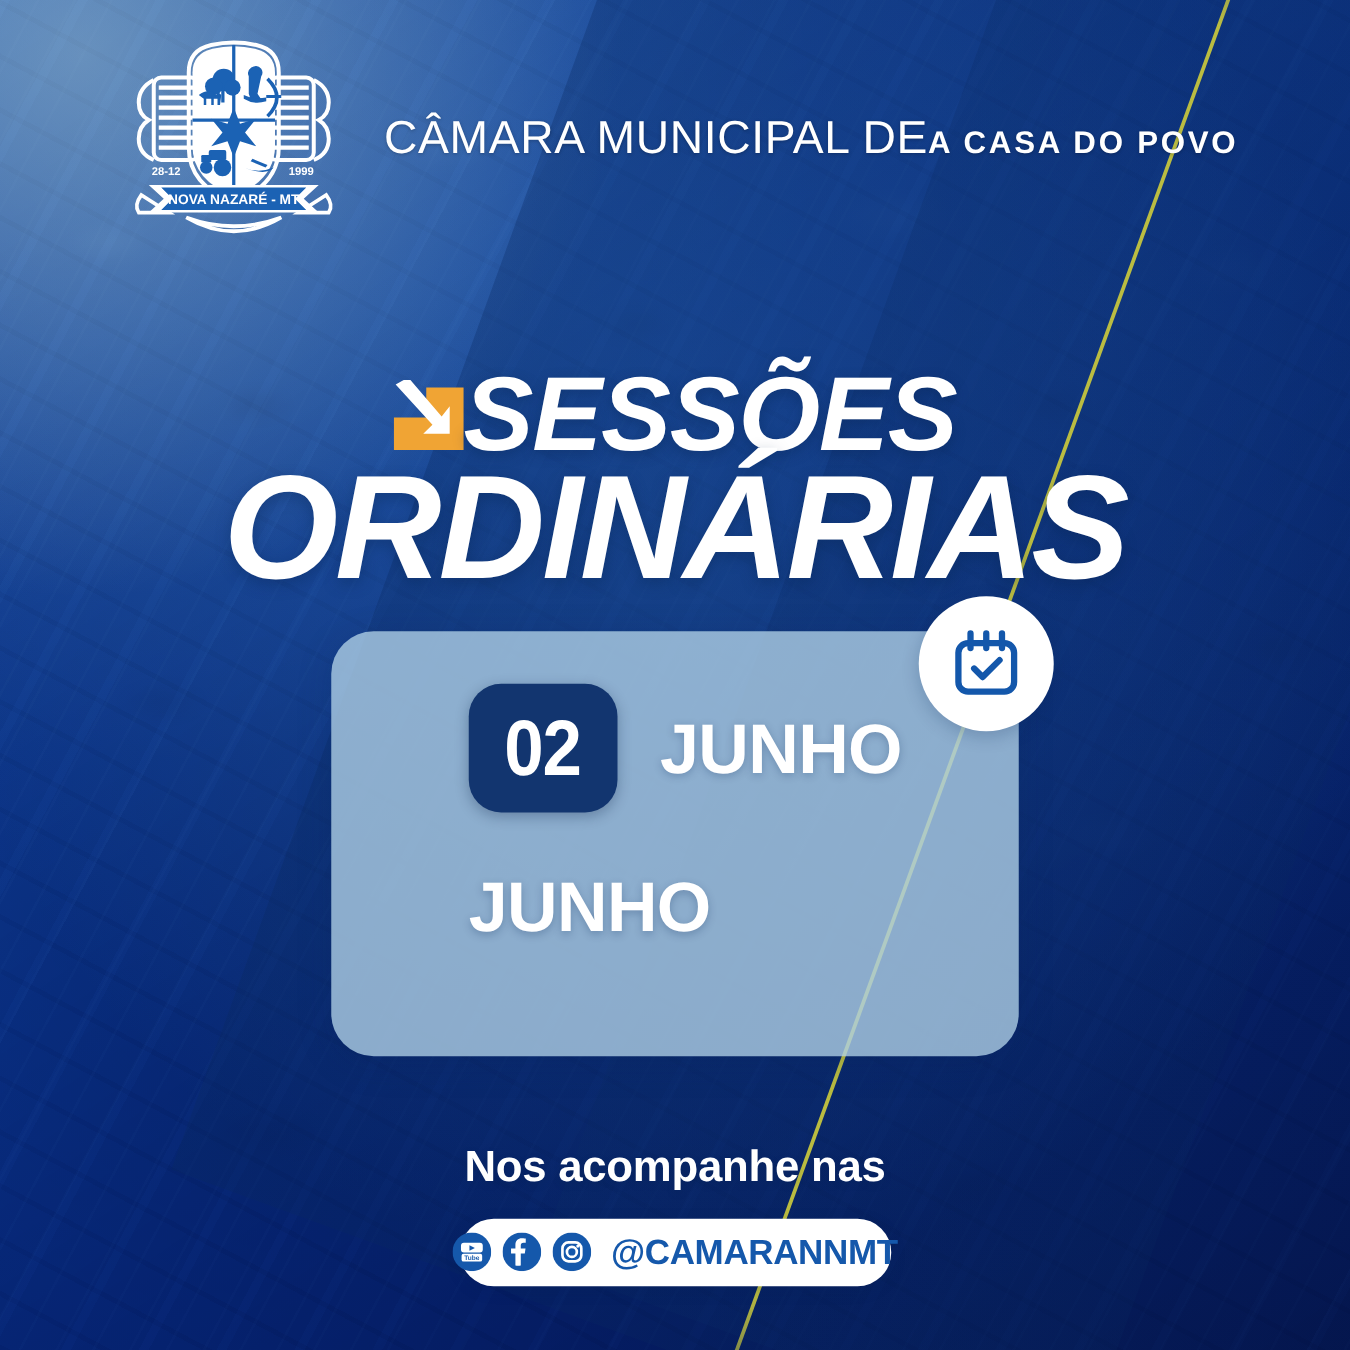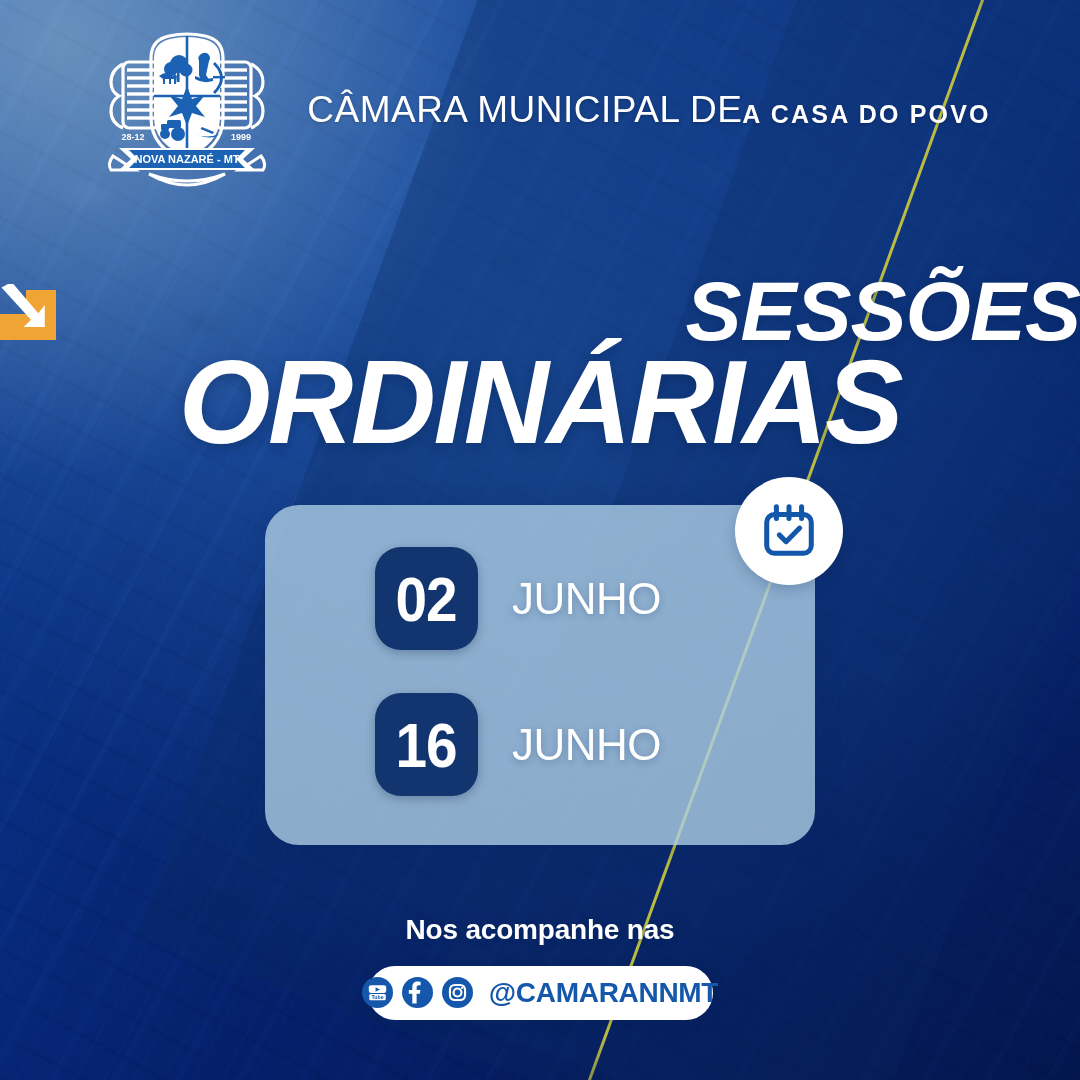--- a/index.html
+++ b/index.html
@@ -100,21 +100,21 @@
     color:#fff;font-size:62px;font-weight:bold;letter-spacing:-.5px;margin-top:4px;
     text-shadow:0 2px 5px rgba(0,0,0,.28);
   }
   .h-line3{
     color:#fff;font-size:25px;font-weight:bold;letter-spacing:2.2px;margin-top:10px;
     text-shadow:0 1px 3px rgba(0,0,0,.25);
   }
 
   
   .title-block{position:absolute;top:272px;left:0;width:1080px;}
-  .title-row1{display:flex;align-items:center;justify-content:space-between;}
+  .title-row1{display:flex;align-items:center;justify-content:center;margin-top:20px;}
   .arrow-mark{width:56px;height:56px;flex:0 0 auto;}
   .title-sessoes{
     color:#fff;font-size:84px;font-weight:bold;font-style:italic;
     letter-spacing:-1px;line-height:.95;
     text-shadow:0 3px 10px rgba(6,34,78,.35);
   }
   .title-ordinarias{
     text-align:center;color:#fff;
     font-size:118px;font-weight:bold;font-style:italic;
     letter-spacing:-2.5px;line-height:.92;margin-top:-4px;
@@ -127,43 +127,43 @@
     background:rgba(173,205,227,.80);
     border-radius:34px;
     box-shadow:0 6px 28px rgba(8,36,84,.18);
   }
   .date-row{
     position:absolute;left:110px;display:flex;align-items:center;gap:34px;
   }
   .date-row.r1{top:42px;}
   .date-row.r2{top:188px;}
   .day-badge{
-    width:103px;height:103px;border-radius:26px;background:#12356f;
+    width:119px;height:103px;border-radius:26px;background:#12356f;
     display:flex;align-items:center;justify-content:center;
     box-shadow:0 3px 10px rgba(6,26,62,.28);
   }
   .day-num{
     color:#fff;font-size:63px;font-weight:bold;letter-spacing:-1px;
     transform:scaleX(.90);
   }
   .month-name{
-    color:#fff;font-size:44px;font-weight:normal;letter-spacing:-.5px;
+    color:#fff;font-size:56px;font-weight:bold;letter-spacing:-.5px;
     text-shadow:0 2px 7px rgba(8,36,84,.25);
   }
   .cal-circle{
     position:absolute;right:-28px;top:-28px;
     width:108px;height:108px;border-radius:50%;background:#fff;
     display:flex;align-items:center;justify-content:center;
     box-shadow:0 4px 14px rgba(8,36,84,.22);
   }
 
   
   .footer{position:absolute;top:912px;left:0;width:1080px;text-align:center;}
   .follow-line{
-    color:#fff;font-size:28px;font-weight:bold;line-height:1.28;
+    color:#fff;font-size:35px;font-weight:bold;line-height:1.28;
     letter-spacing:-.2px;text-shadow:0 2px 6px rgba(8,36,84,.28);
   }
   .handle-pill{
     margin:18px auto 0;width:345px;height:54px;background:#fff;border-radius:30px;
     display:flex;align-items:center;justify-content:center;gap:9px;
     box-shadow:0 3px 12px rgba(8,36,84,.20);
   }
   .soc{width:31px;height:31px;flex:0 0 auto;}
   .handle-text{
     color:#1558ab;font-size:28px;font-weight:bold;letter-spacing:-.3px;margin-left:7px;
@@ -279,23 +279,20 @@
   <div class="dates-card">
 
     <div class="date-row r1">
       <div class="day-badge">
         <span class="day-num">02</span>
       </div>
       <span class="month-name">JUNHO</span>
     </div>
 
     <div class="date-row r2">
-      <div class="day-badge">
-        <span class="day-num">16</span>
-      </div>
       <span class="month-name">JUNHO</span>
     </div>
 
     <div class="cal-circle">
       <svg viewBox="0 0 64 64" width="62" height="62" aria-hidden="true">
         <g stroke="#1357ab" stroke-width="5.2" fill="none" stroke-linecap="round" stroke-linejoin="round">
           <rect x="9" y="15" width="46" height="40" rx="8"></rect>
           <line x1="19" y1="7" x2="19" y2="19"></line>
           <line x1="32" y1="7" x2="32" y2="19"></line>
           <line x1="45" y1="7" x2="45" y2="19"></line>

